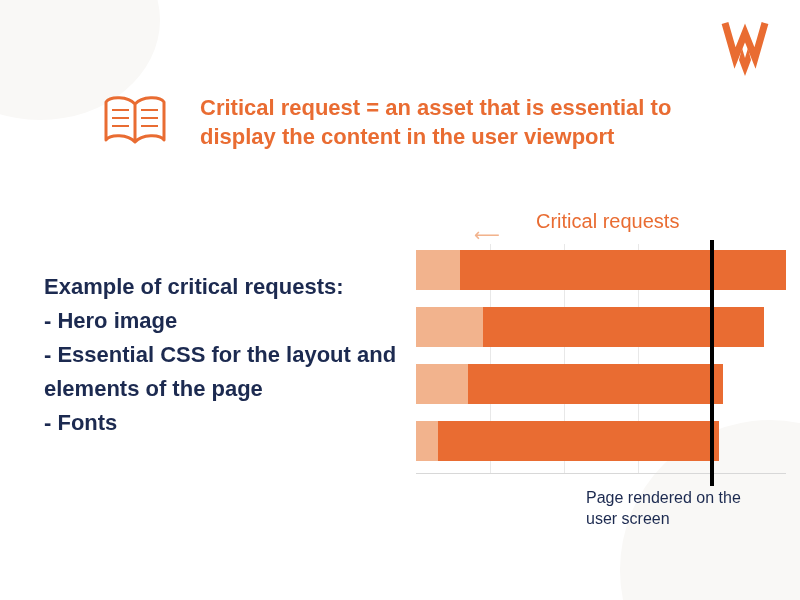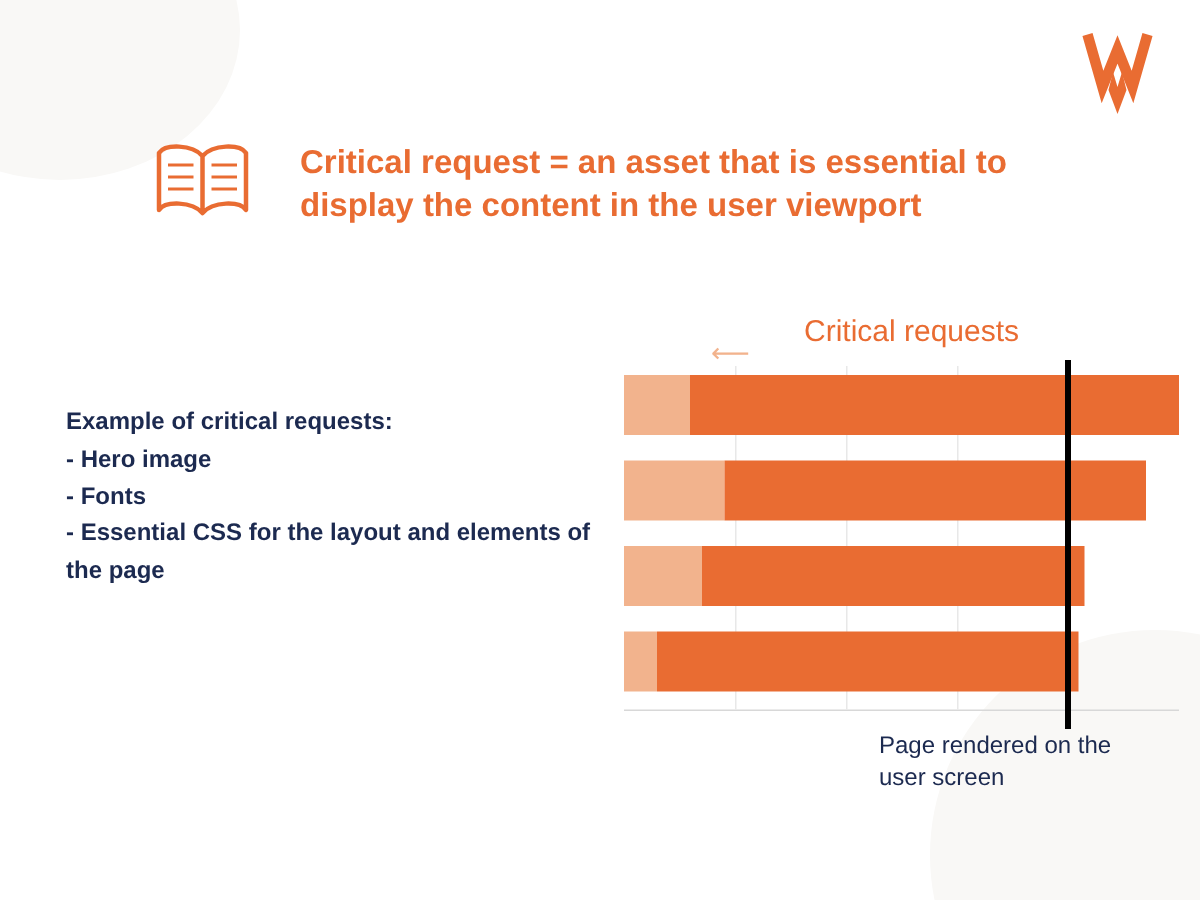--- a/index.html
+++ b/index.html
@@ -42,21 +42,21 @@
     color: #e96c32;
     font-size: 22px;
     font-weight: 700;
     line-height: 1.35;
   }
   .left-text {
     position: absolute;
     top: 270px; left: 44px;
     width: 360px;
     color: #1c2a50;
-    font-size: 16px;
+    font-size: 22px;
     font-weight: 700;
     line-height: 1.55;
   }
   .chart-area {
     position: absolute;
     top: 210px; left: 416px;
     width: 370px; height: 320px;
   }
   .chart-title {
     position: absolute;
@@ -141,22 +141,22 @@
       <line x1="41" y1="34" x2="58" y2="34" stroke="#e96c32" stroke-width="2"></line>
     </svg>
   </div>
   <div class="definition-text">Critical request = an asset that is essential to display the content in the user viewport</div>
 </div>
 
 <div class="left-text">
   <div>Example of critical requests:</div>
   <div id="examples-list">
       <div>- Hero image</div>
+      <div>- Essential CSS for the layout and elements of the page</div>
       <div>- Fonts</div>
-      <div>- Essential CSS for the layout and elements of the page</div>
     </div>
 </div>
 
 <div class="chart-area">
   <span class="chart-arrow">⟵</span>
   <div class="chart-title">Critical requests</div>
   <div class="plot" id="plot">
       <div class="grid-v" style="left: 74px;"></div>
       <div class="grid-v" style="left: 148px;"></div>
       <div class="grid-v" style="left: 222px;"></div>

